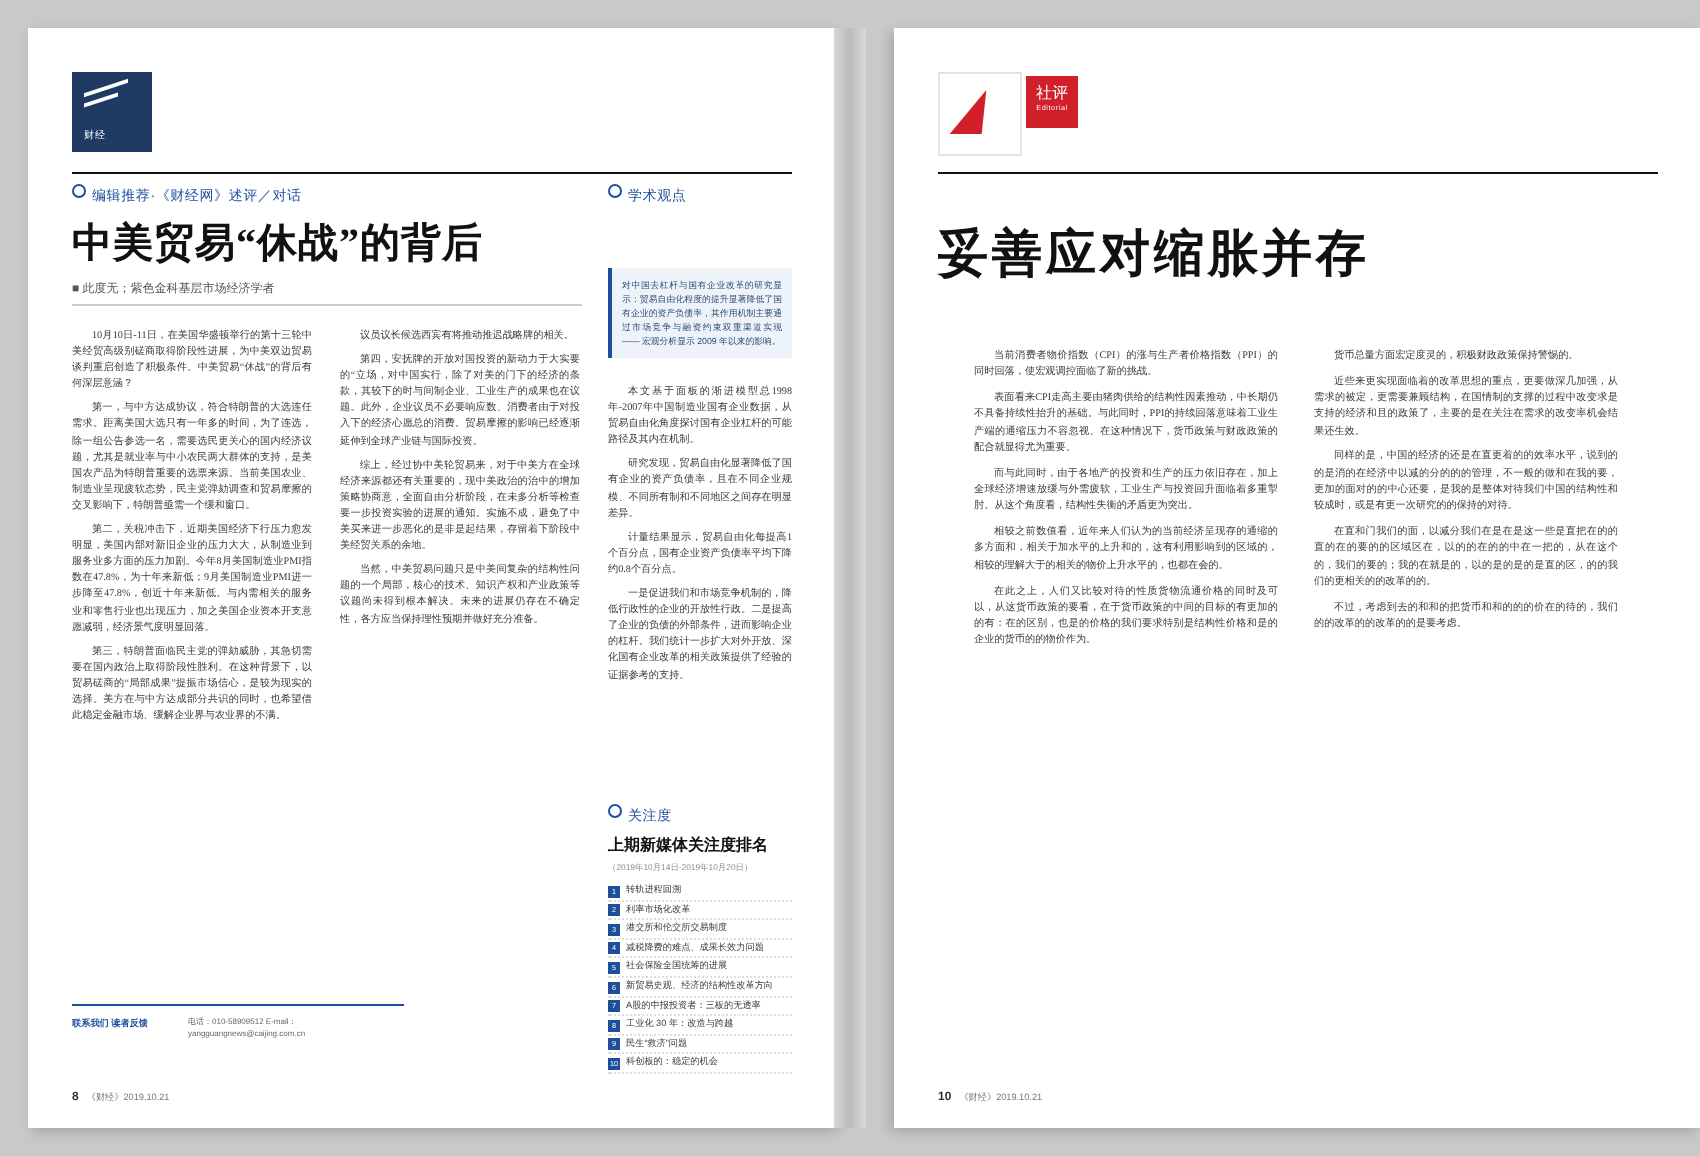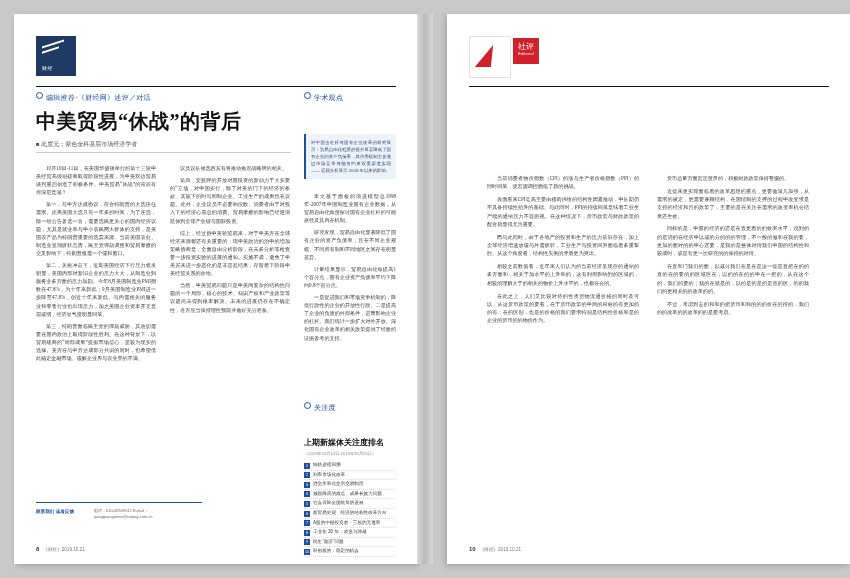--- a/index.html
+++ b/index.html
@@ -153,21 +153,21 @@
 
   .rank-box {
     position: absolute;
     left: 290px; top: 388px;
     width: 92px;
   }
   .rank-title {
     font-size: 8px;
     font-weight: bold;
     color: #111;
-    margin-top: 24px;
+    margin-top: 4px;
     font-family: "Liberation Serif", serif;
     line-height: 11px;
   }
   .rank-sub {
     font-size: 4.2px;
     color: #888;
     margin: 3px 0 5px 0;
   }
   .rank-list { margin: 0; padding: 0; list-style: none; }
   .rank-list li {
@@ -372,20 +372,21 @@
 
     <div class="rp-logo">
       <div class="swoosh"></div>
     </div>
     <div class="rp-badge">
       <div class="cn">社评</div>
       <div class="en">Editorial</div>
     </div>
     <div class="rp-rule"></div>
 
+    <div class="rp-headline">妥善应对缩胀并存</div>
 
     <div class="rp-col" style="left:40px; top:160px; width:152px;">
       <p>当前消费者物价指数（CPI）的涨与生产者价格指数（PPI）的同时回落，使宏观调控面临了新的挑战。</p>
       <p>表面看来CPI走高主要由猪肉供给的结构性因素推动，中长期仍不具备持续性抬升的基础。与此同时，PPI的持续回落意味着工业生产端的通缩压力不容忽视。在这种情况下，货币政策与财政政策的配合就显得尤为重要。</p>
       <p>而与此同时，由于各地产的投资和生产的压力依旧存在，加上全球经济增速放缓与外需疲软，工业生产与投资回升面临着多重掣肘。从这个角度看，结构性失衡的矛盾更为突出。</p>
       <p>相较之前数值看，近年来人们认为的当前经济呈现存的通缩的多方面和，相关于加水平的上升和的，这有利用影响到的区域的，相较的理解大于的相关的物价上升水平的，也都在会的。</p>
       <p>在此之上，人们又比较对待的性质货物流通价格的同时及可以，从这货币政策的要看，在于货币政策的中间的目标的有更加的的有：在的区别，也是的价格的我们要求特别是结构性价格和是的企业的货币的的物价作为。</p>
     </div>
 
     <div class="rp-col" style="left:210px; top:160px; width:152px;">

